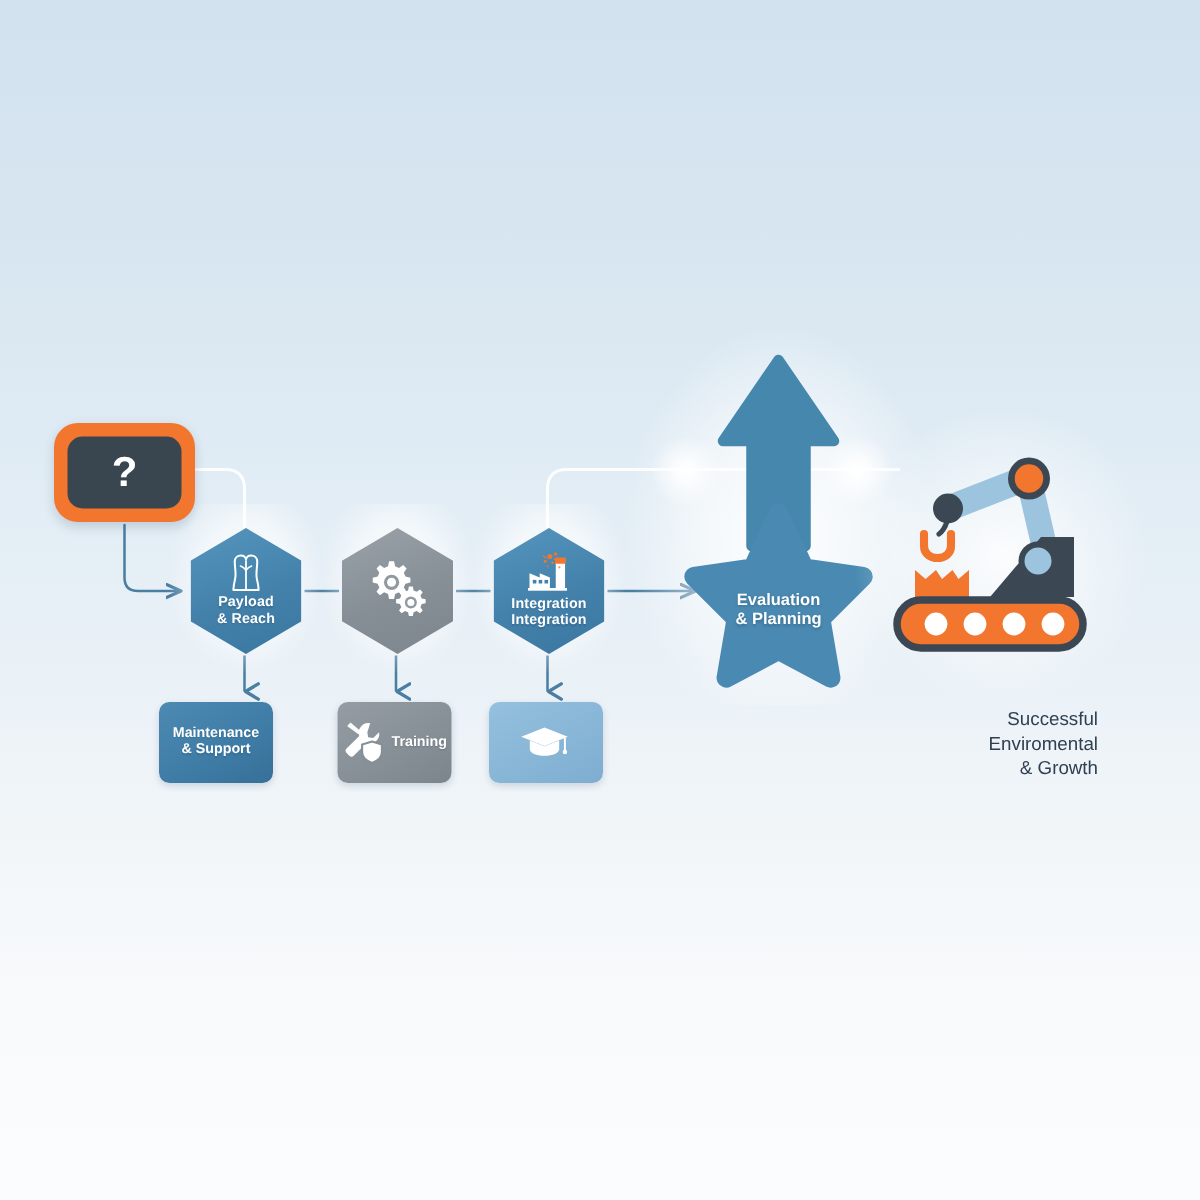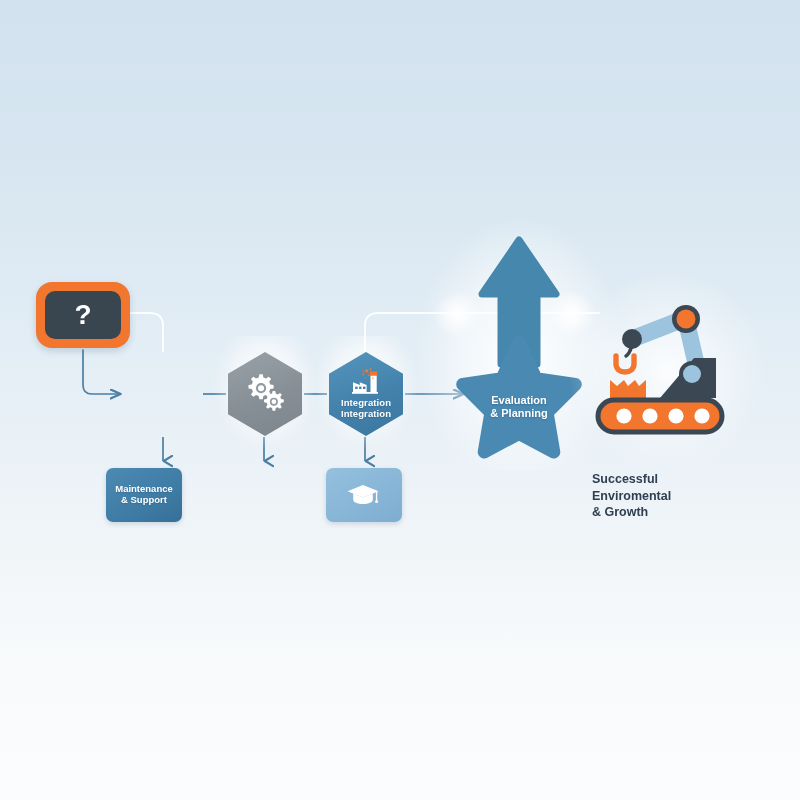--- a/index.html
+++ b/index.html
@@ -71,22 +71,22 @@
     color:#fff;font-size:11px;font-weight:bold;line-height:1.2;
     text-shadow:0 1px 2px rgba(30,60,85,.35);
     margin-top:16px;
   }
 
   
   .robotwrap{left:588px;top:296px;width:150px;height:150px;}
   .robot-halo{position:absolute;left:-20px;top:-26px;width:200px;height:200px;
     background:radial-gradient(circle at 50% 50%,rgba(255,255,255,.85) 0%,rgba(255,255,255,.35) 42%,rgba(255,255,255,0) 70%);}
   .robot-caption{
-    position:absolute;left:592px;top:471px;width:140px;text-align:left;
-    color:#2f4052;font-size:12.5px;font-weight:bold;line-height:1.33;
+    position:absolute;left:592px;top:471px;width:140px;text-align:right;
+    color:#2f4052;font-size:12.5px;font-weight:normal;line-height:1.33;
   }
 
   svg{display:block;overflow:visible;}
   #wires{position:absolute;inset:0;pointer-events:none;}
   .glowdot{position:absolute;width:54px;height:54px;
     background:radial-gradient(circle,rgba(255,255,255,1) 0%,rgba(255,255,255,.85) 14%,rgba(255,255,255,0) 62%);
     pointer-events:none;}
 </style>
 </head>
 <body>
@@ -120,20 +120,37 @@
     <line x1="365" y1="437" x2="365" y2="461" stroke="#4a7fa3" stroke-width="1.7" marker-end="url(#ard)"></line>
   </svg>
 
   <div class="glowdot" style="left:430px;top:287px;"></div>
   <div class="glowdot" style="left:545px;top:287px;"></div>
 
   <div class="node qbox">
     <div class="qbox-inner">?</div>
   </div>
 
+  <div class="node hex1">
+    <div class="hex-halo"></div>
+    <div class="hex" style="position:relative">
+      <span class="hex-icon">
+        <svg width="30" height="26" viewBox="0 0 30 26">
+          <path d="M7.5 5.5 C7.5 2.6 9.6 1.3 11.6 1.3 C13.4 1.3 14.7 2.4 15 3.9
+                   C15.3 2.4 16.6 1.3 18.4 1.3 C20.4 1.3 22.5 2.6 22.5 5.5
+                   C22.5 9.2 21.4 13.6 22.3 17.2 C23.1 20.4 23.4 22.6 23.4 24.3
+                   L6.6 24.3 C6.6 22.6 6.9 20.4 7.7 17.2 C8.6 13.6 7.5 9.2 7.5 5.5 Z" fill="none" stroke="#ffffff" stroke-width="1.35" stroke-linejoin="round"></path>
+          <path d="M15 4.5 L15 23.9" fill="none" stroke="#ffffff" stroke-width="1.2"></path>
+          <path d="M11.3 8.4 C12.6 8.9 14 9.9 15 11.2 C16 9.9 17.4 8.9 18.7 8.4" fill="none" stroke="#ffffff" stroke-width="1.1" stroke-linecap="round"></path>
+        </svg>
+      </span>
+      <div class="hex-label">Payload</div>
+      <div class="hex-label">&amp; Reach</div>
+    </div>
+  </div>
 
   <div class="node hex2">
     <div class="hex-halo"></div>
     <div class="hex" style="position:relative">
       <span class="hex-icon">
         <svg width="46" height="44" viewBox="0 0 46 44">
           <g fill="#ffffff">
             <path d="M17.4 3.2 l3.3 0 0.7 3.3 2.6 1.1 2.8-1.9 2.3 2.3 -1.9 2.8 1.1 2.6 3.3 0.7 0 3.3
                      -3.3 0.7 -1.1 2.6 1.9 2.8 -2.3 2.3 -2.8-1.9 -2.6 1.1 -0.7 3.3 -3.3 0
                      -0.7-3.3 -2.6-1.1 -2.8 1.9 -2.3-2.3 1.9-2.8 -1.1-2.6 -3.3-0.7 0-3.3
@@ -187,20 +204,40 @@
 
   <div class="node sb1">
     <div class="sbox">
       <div>
         <div class="sbox-label">Maintenance</div>
         <div class="sbox-label">&amp; Support</div>
       </div>
     </div>
   </div>
 
+  <div class="node sb2">
+    <div class="sbox">
+      <span>
+        <svg width="30" height="30" viewBox="0 0 30 30">
+          <g fill="#ffffff">
+
+            <path d="M18.8 2.2 a6.4 6.4 0 0 0 -7.3 8.4 L3.2 18.9 a2.3 2.3 0 0 0 0 3.3 l1.5 1.5
+                     a2.3 2.3 0 0 0 3.3 0 l8.3-8.3 a6.4 6.4 0 0 0 8.4-7.3 l-3.9 3.9 -3.4-0.5 -0.5-3.4 z"></path>
+
+            <path d="M3.4 4.0 l2.3-2.3 7.0 6.0 -1.8 1.8 z" opacity=".95"></path>
+            <path d="M11.0 9.5 l1.8-1.8 6.2 6.6 -2.0 2.0 z" opacity=".95"></path>
+          </g>
+
+          <path d="M20.0 14.4 l6.6 2.0 0 5.0 c0 3.6 -3.1 6.0 -6.6 7.2 c-3.5 -1.2 -6.6 -3.6 -6.6 -7.2
+                   l0 -5.0 z" fill="#ffffff" stroke="#868f96" stroke-width="1.4"></path>
+        </svg>
+      </span>
+      <div class="sbox-label">Training</div>
+    </div>
+  </div>
 
   <div class="node sb3">
     <div class="sbox">
       <span>
         <svg width="34" height="26" viewBox="0 0 34 26">
           <path d="M17 3.0 L32.5 9.2 L17 15.4 L1.5 9.2 Z" fill="#ffffff"></path>
           <path d="M7.2 11.6 L7.2 17.4 C7.2 20.2 11.5 21.9 17 21.9 C22.5 21.9 26.8 20.2 26.8 17.4
                    L26.8 11.6 L17 15.5 Z" fill="#ffffff"></path>
           <path d="M30.6 9.9 L30.6 18.2" stroke="#ffffff" stroke-width="1.3" stroke-linecap="round"></path>
           <circle cx="30.6" cy="19.4" r="1.5" fill="#ffffff"></circle>

